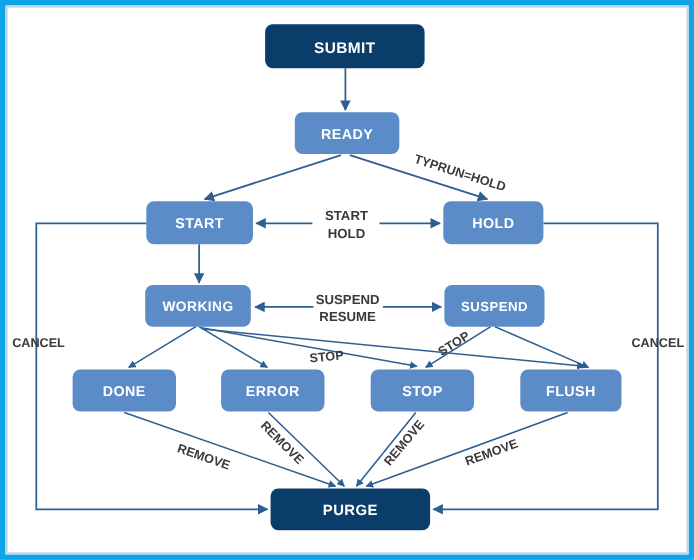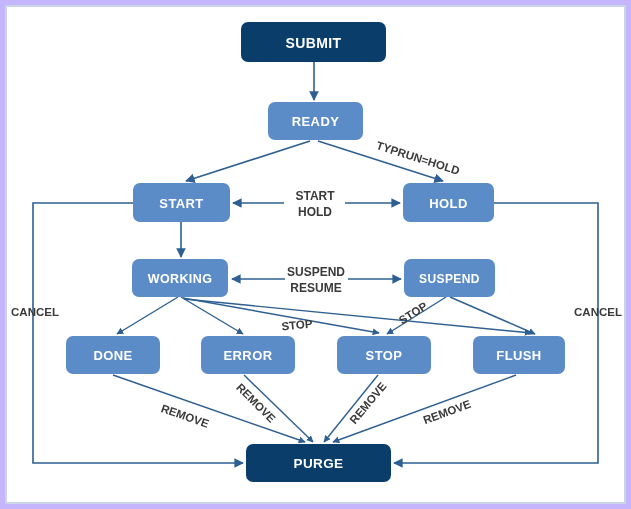--- a/index.html
+++ b/index.html
@@ -8,21 +8,21 @@
     padding: 0;
     background: #ffffff;
   }
   body {
     font-family: "Liberation Sans", sans-serif;
   }
   #canvas {
     position: relative;
     width: 631px;
     height: 509px;
-    background: #c4b5fd;
+    background: #0ea5e9;
     box-sizing: border-box;
     overflow: hidden;
   }
   #frame {
     position: absolute;
     left: 5px;
     top: 5px;
     width: 621px;
     height: 499px;
     border: 2px solid #c8d6e8;

